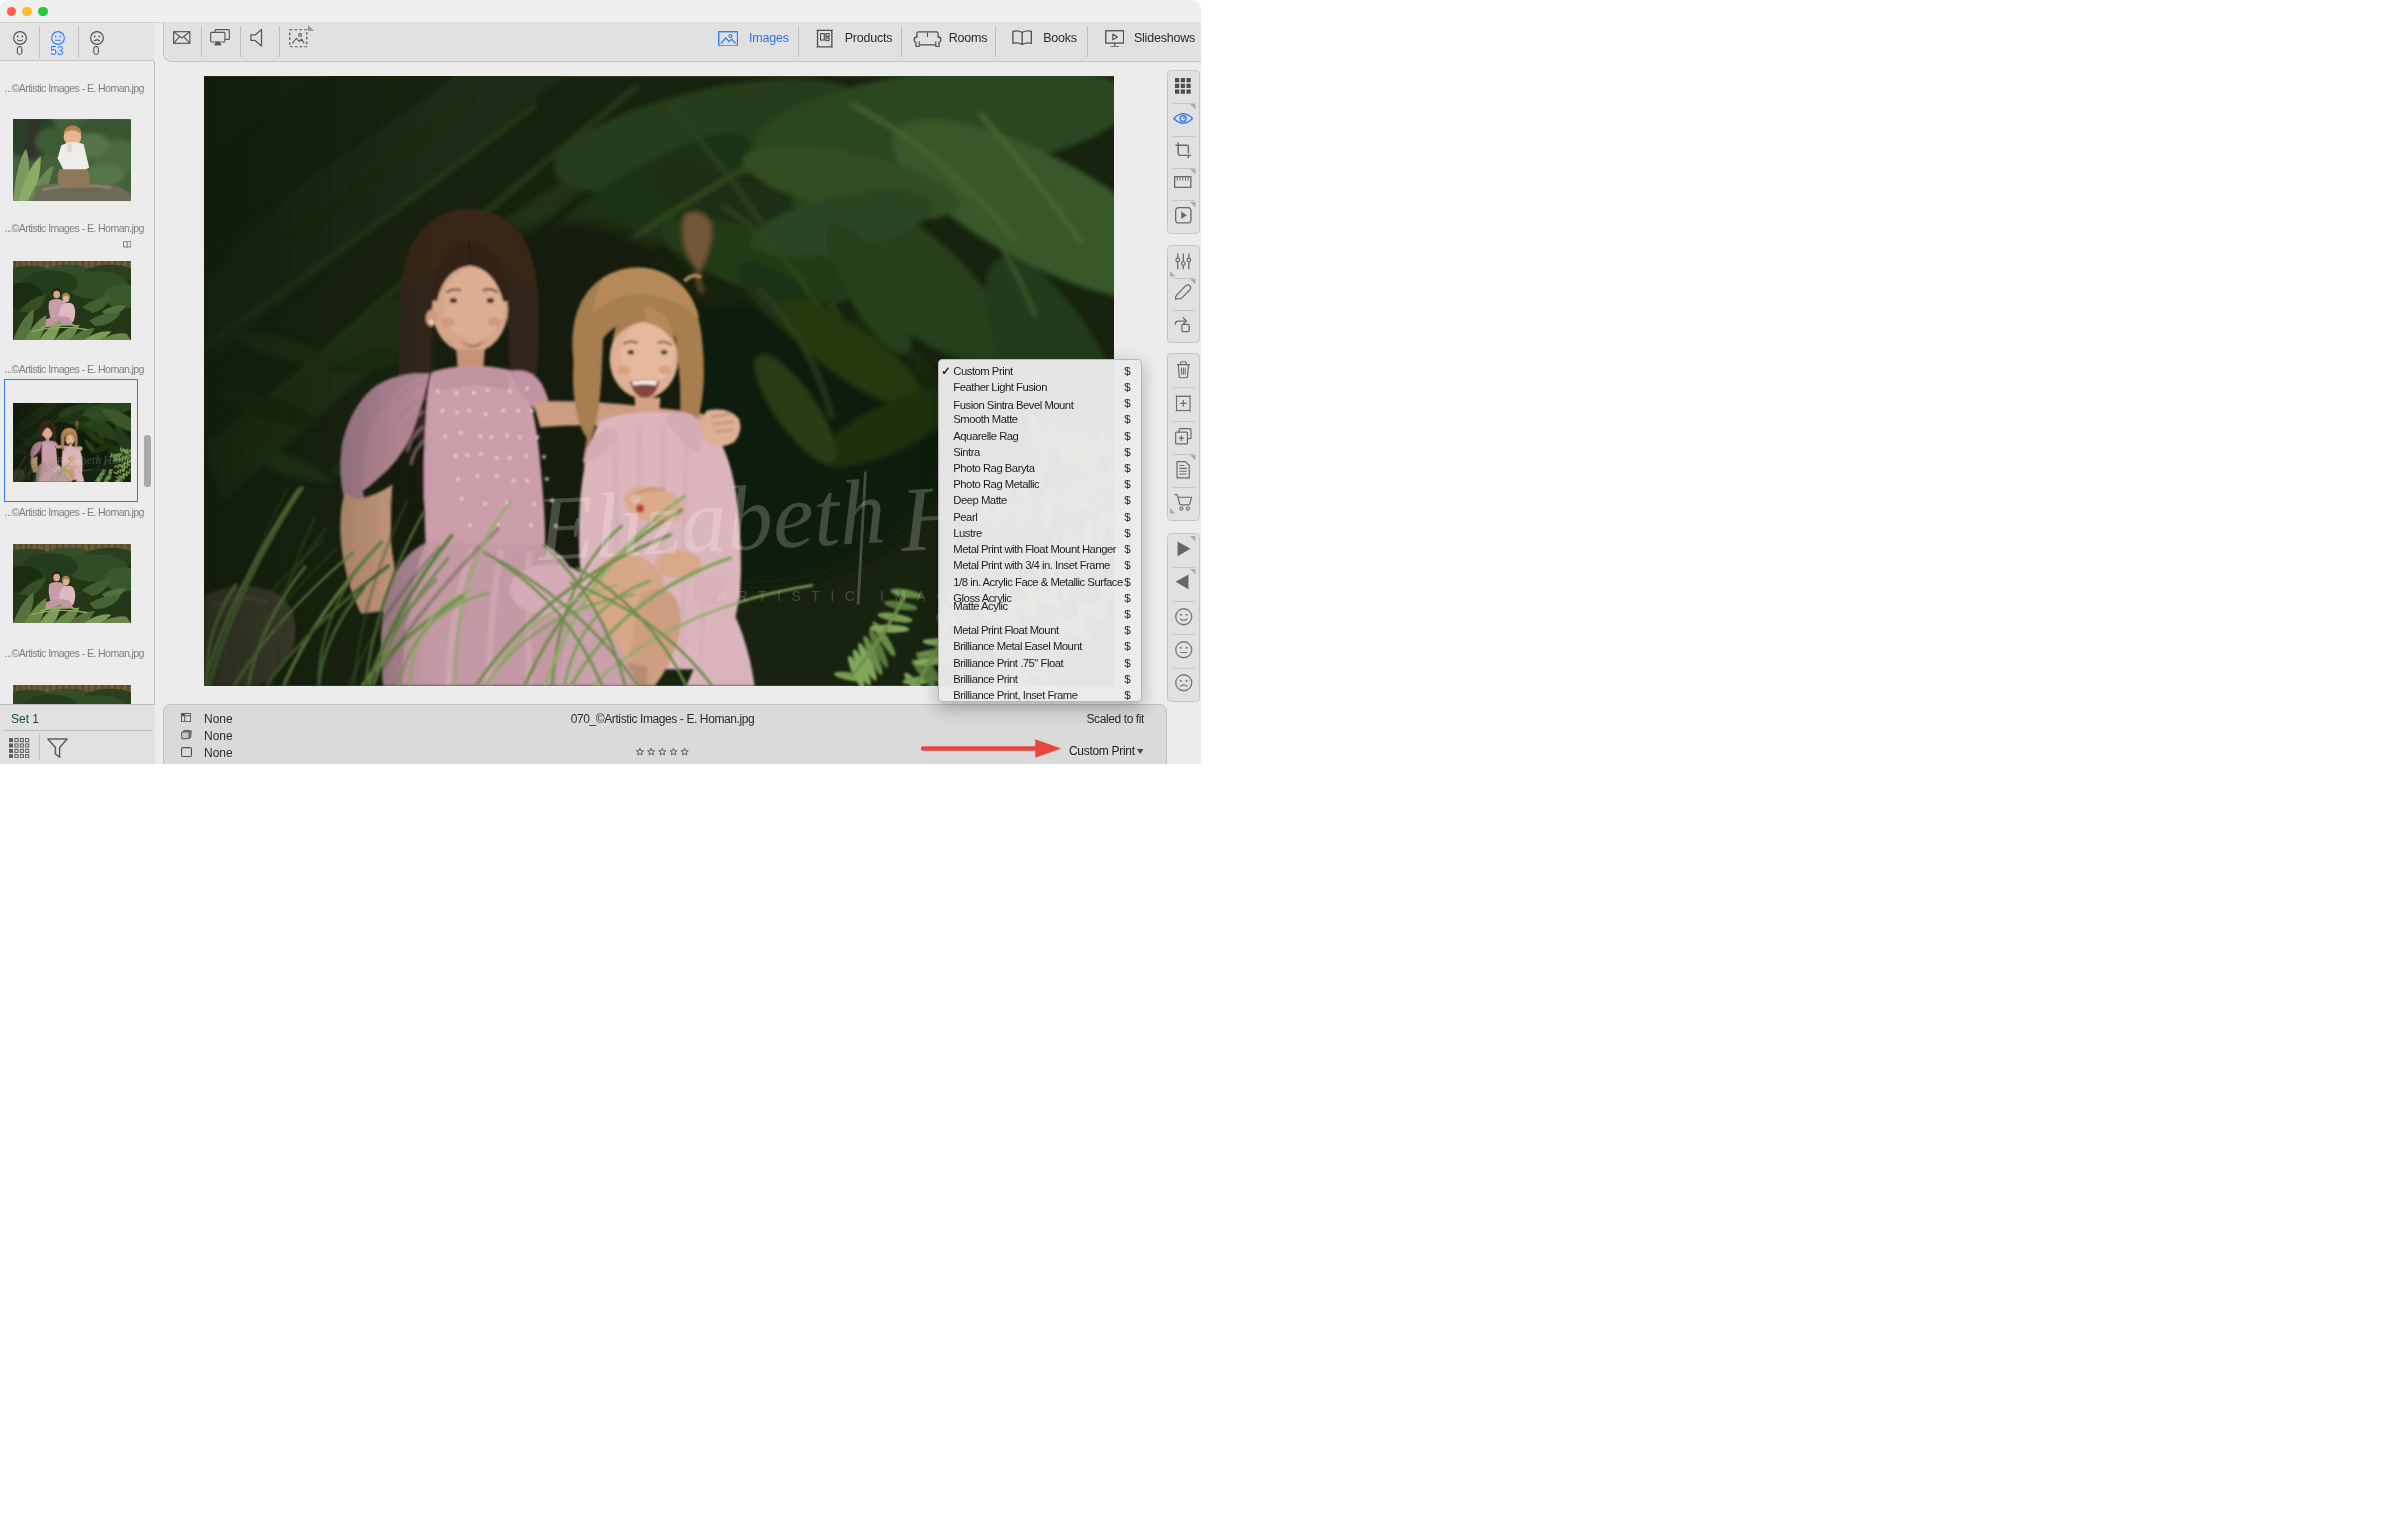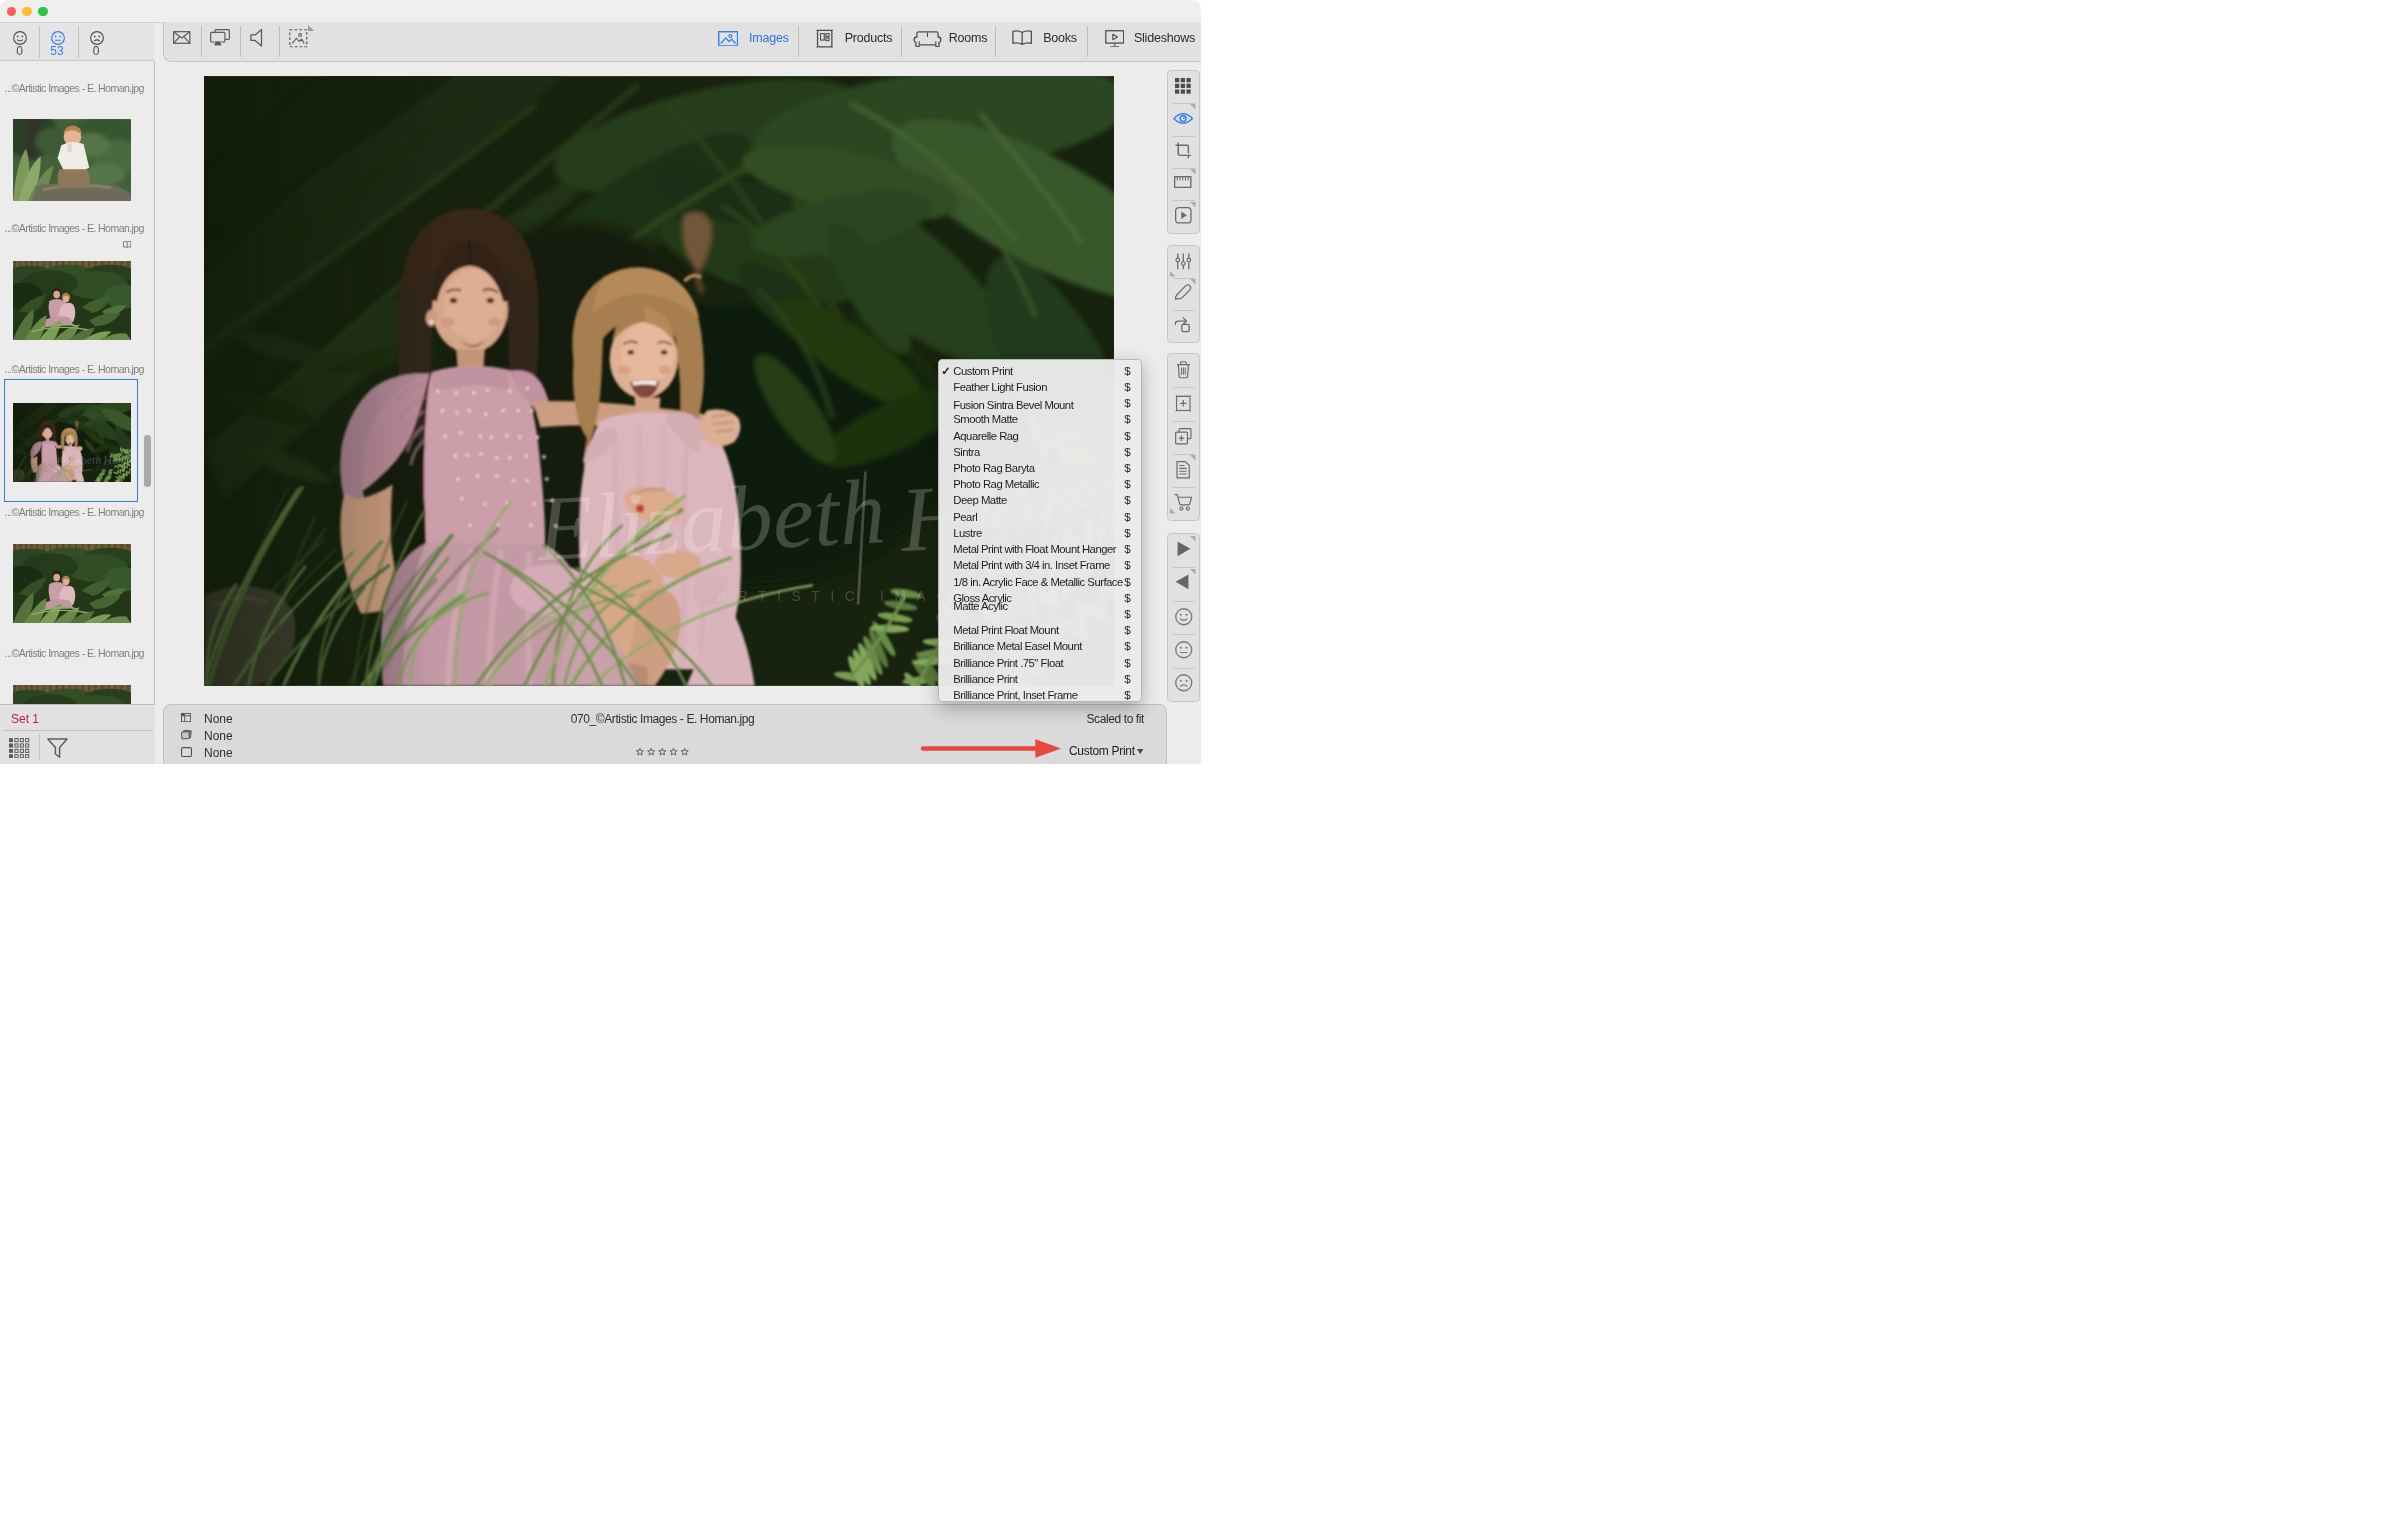--- a/index.html
+++ b/index.html
@@ -16,21 +16,21 @@
   .sdiv{top:2.8px;width:0.9px;height:32px;background:#c3c2c2;}
   .cnt{top:44px;font-size:12px;color:#4b4b4b;width:28px;text-align:center;}
   
   #sidebar{left:0;top:61px;width:154px;height:643px;background:#ececec;border-right:0.9px solid #c2c1c1;}
   .lbl{left:4.6px;width:148px;font-size:10.6px;color:#7f7f7f;white-space:nowrap;letter-spacing:-0.6px;}
   .thumb{left:12.5px;width:118px;overflow:hidden;}
   #selbox{left:3.9px;top:379px;width:132px;height:121px;border:1.8px solid #2e7cf6;}
   #scrollbar{left:144px;top:435px;width:6.5px;height:52px;background:#a9a9a9;border-radius:3.2px;}
   
   #set1{left:0;top:704px;width:155px;height:60px;background:#e2e1e1;border-top:0.9px solid #bdbcbc;}
-  #set1 .t{left:11px;top:7.4px;font-size:12px;color:#be185d;}
+  #set1 .t{left:11px;top:7.4px;font-size:12px;color:#14532d;}
   #set1 .dv{left:2.8px;top:25px;width:150px;height:0.9px;background:#c2c1c1;}
   #set1 .vdv{left:39px;top:29px;width:0.9px;height:26px;background:#c2c1c1;}
   
   #toolbar{left:163px;top:22px;width:1038px;height:39px;background:#e2e1e1;border:0.9px solid #c6c5c5;border-top:none;border-right:none;border-radius:0 0 0 8.3px;}
   .tdiv{top:3.7px;width:0.9px;height:31px;background:#bfbebe;}
   .tabtxt{font-size:12.5px;color:#2b2b2b;top:32px;line-height:13px;letter-spacing:-0.2px;}
   
   #photo{left:204px;top:76px;width:910px;height:610px;}
   
   #bottombar{left:163px;top:704px;width:1002px;height:60px;background:#dbdada;border:0.9px solid #c1c0c0;border-radius:7.4px 7.4px 0 0;}

